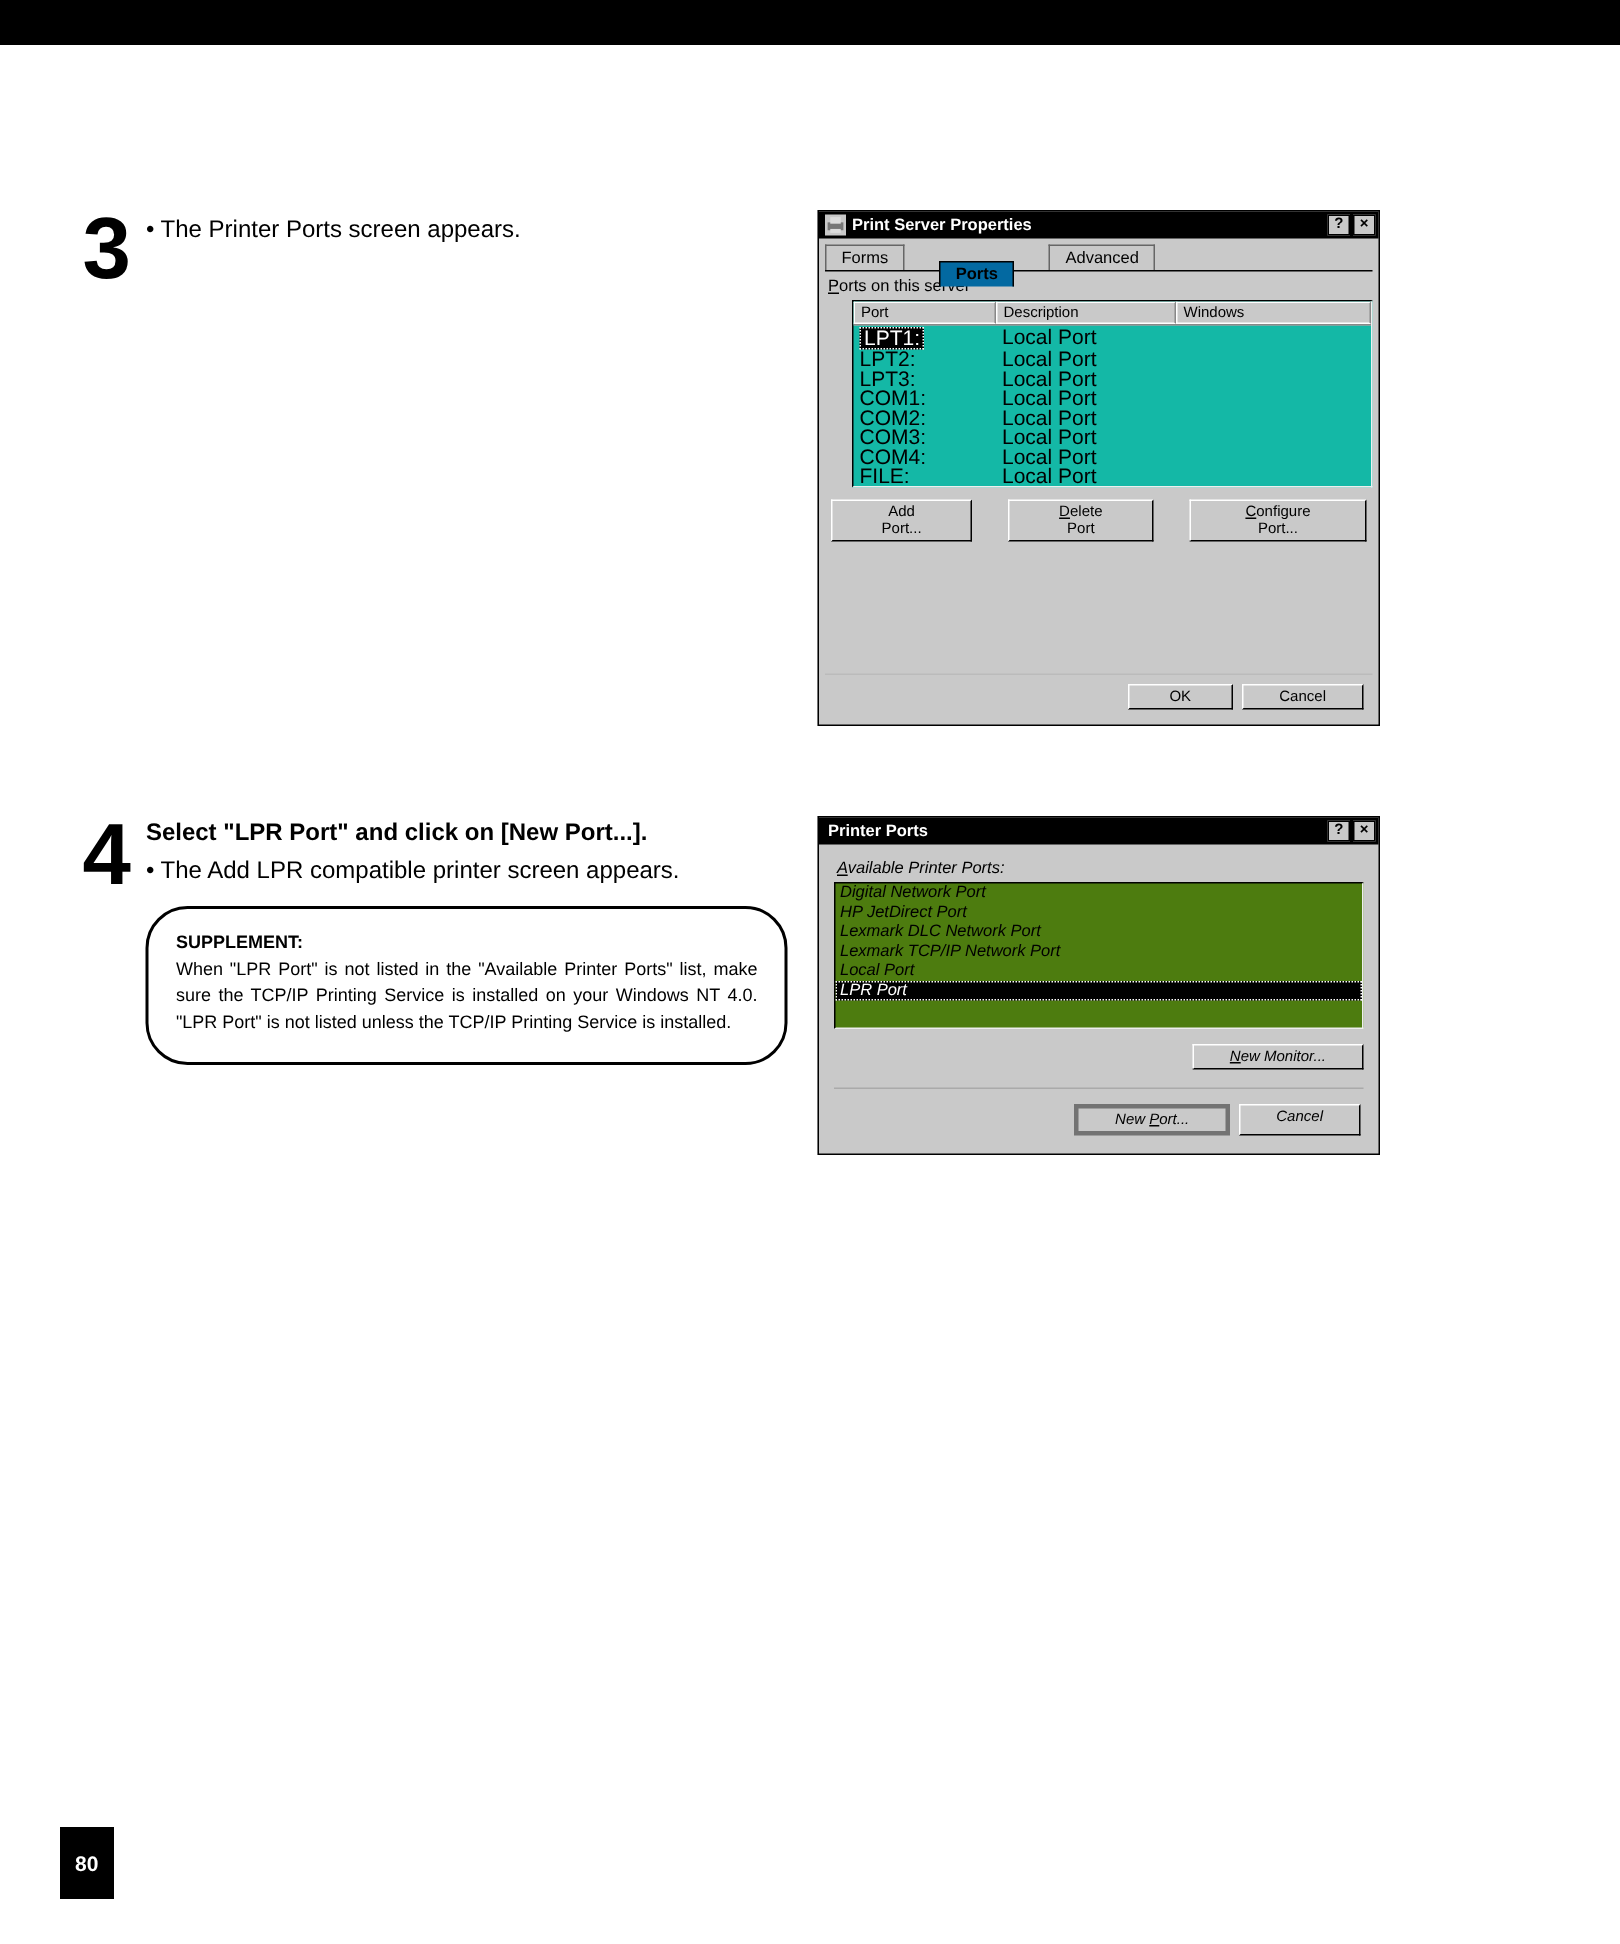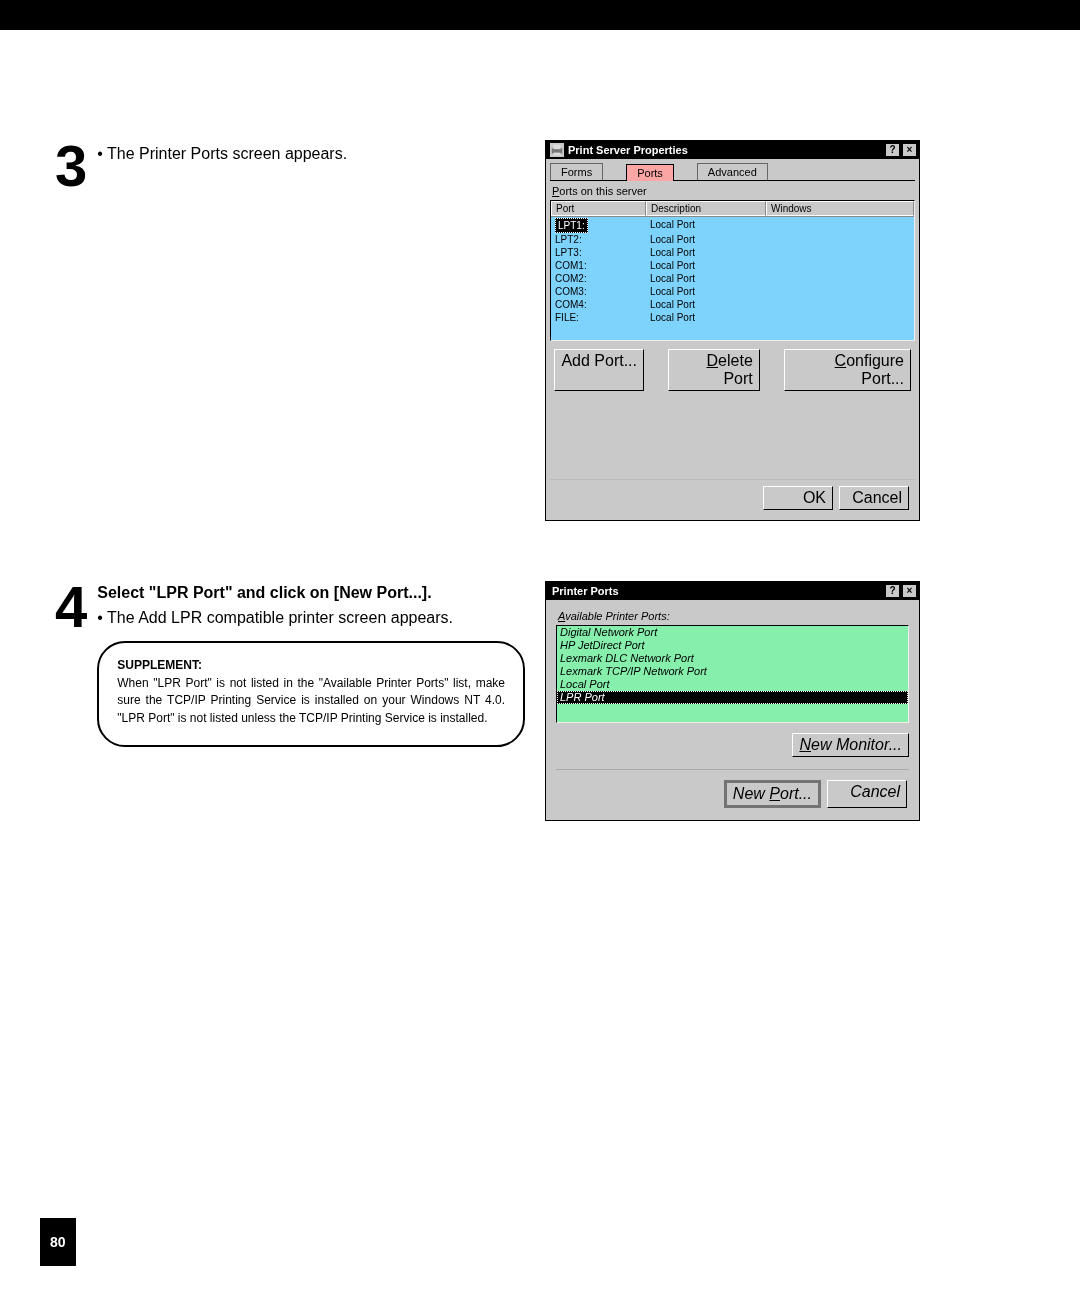--- a/index.html
+++ b/index.html
@@ -125,87 +125,88 @@
   }
   .tab {
     padding: 2px 10px;
     border: 1px solid #666;
     border-bottom: none;
     background:#c9c9c9;
     margin-right:-1px;
     cursor:pointer;
   }
   .tab.active {
-    background:#fca5a5;
+    background:#0369a1;
     border-color:#000;
     position:relative;
-    top:1px;
-    font-weight:normal;
+    top:11px;
+    font-weight:bold;
   }
   .server-info {
     display:flex; align-items:center;
     padding:6px 4px 10px 4px;
     border-bottom:1px solid #bbb;
     margin-bottom:8px;
   }
   .server-icon {
     width:28px; height:28px; background:#e5e5e5;
     border:1px solid #888;
     margin-right:10px;
     display:flex; align-items:center; justify-content:center;
   }
   .server-icon svg{width:20px;height:20px;}
   .section-label { margin:0 0 3px 2px; }
   .section-label .ul{ text-decoration:underline; }
   .ports-list-frame{
-    background:#7dd3fc;
+    background:#14b8a6;
     border:1px solid #000;
     border-right-color:#eee;
     border-bottom-color:#eee;
-    height:141px;
+    height:125px;
     overflow:hidden;
     margin-bottom:8px;
+    margin-left:18px;
   }
   .ports-head{
     display:flex;
     background:#c9c9c9;
     border-bottom:1px solid #888;
   }
   .ports-head div{
     padding:1px 4px;
     border:1px solid #fff;
     border-right:1px solid #888;
     font-size:10px;
   }
   .colA{width:95px;} .colB{width:120px;} .colC{flex:1;}
   .ports-body{ padding:1px 0;}
-  .port-row{display:flex; font-size:10px; line-height:13px;}
+  .port-row{display:flex; font-size:14px; line-height:13px;}
   .port-row div{padding:0 4px;}
   .port-row .colA{width:95px;} .port-row .colB{width:120px;} .port-row .colC{flex:1;}
   .port-row.selected .colA span{
     background:#000; color:#fff; padding:0 2px;
     display:inline-block; border:1px dotted #fff;
   }
   .btn-row{ display:flex; gap:24px; justify-content:space-between; padding:0 4px 8px 4px;}
   .win-btn{
-    min-width:90px; padding:2px 6px;
+    min-width:90px; padding:2px 24px;
     background:#c9c9c9;
     border:1px solid #000;
     border-top-color:#fff; border-left-color:#fff;
-    font-size:16px; cursor:pointer;
-    text-align:right;
+    font-size:10px; cursor:pointer;
+    text-align:center;
   }
   .win-btn .ul{ text-decoration:underline; }
   .footer-btns{
     display:flex; justify-content:flex-end; gap:6px;
     padding:6px;
     border-top:1px solid #bbb;
   }
   .listbox{
-    background:#86efac; border:1px solid #000;
+    background:#4d7c0f; border:1px solid #000;
     border-right-color:#eee; border-bottom-color:#eee;
     height:98px; overflow:hidden;
     margin-bottom:10px;
   }
   .list-item{ padding:0 3px; font-size:11px; line-height:13px;}
   .list-item.sel{
     background:#000; color:#fff;
     outline:1px dotted #fff; outline-offset:-1px;
   }
   .right-align-btn{

